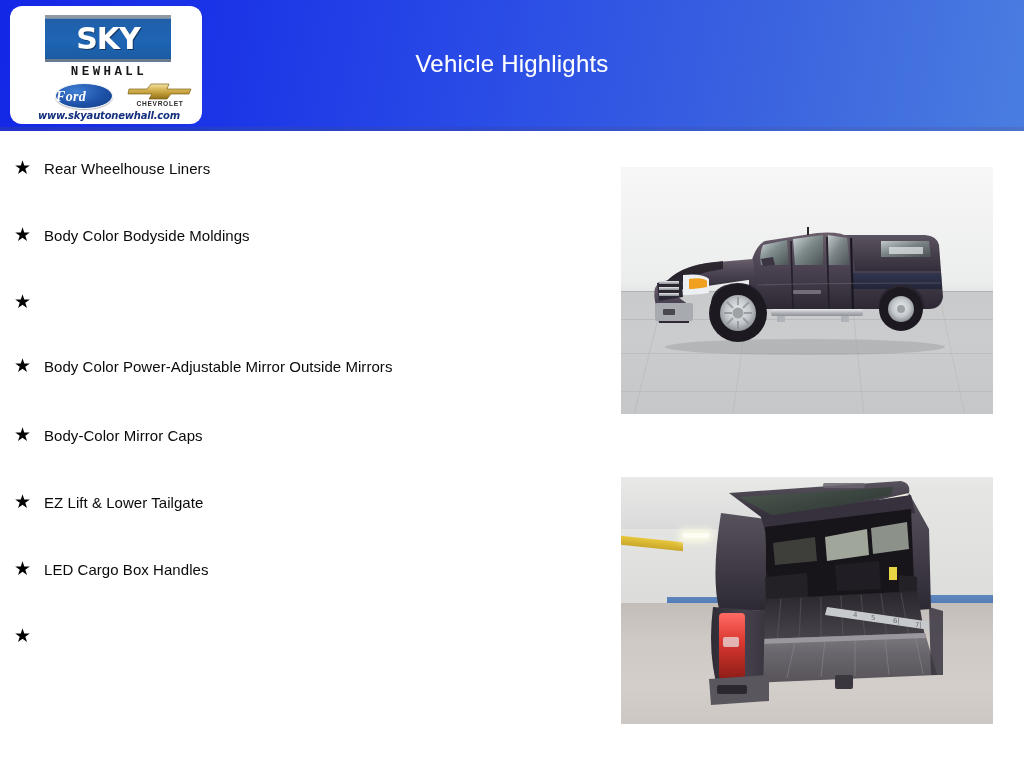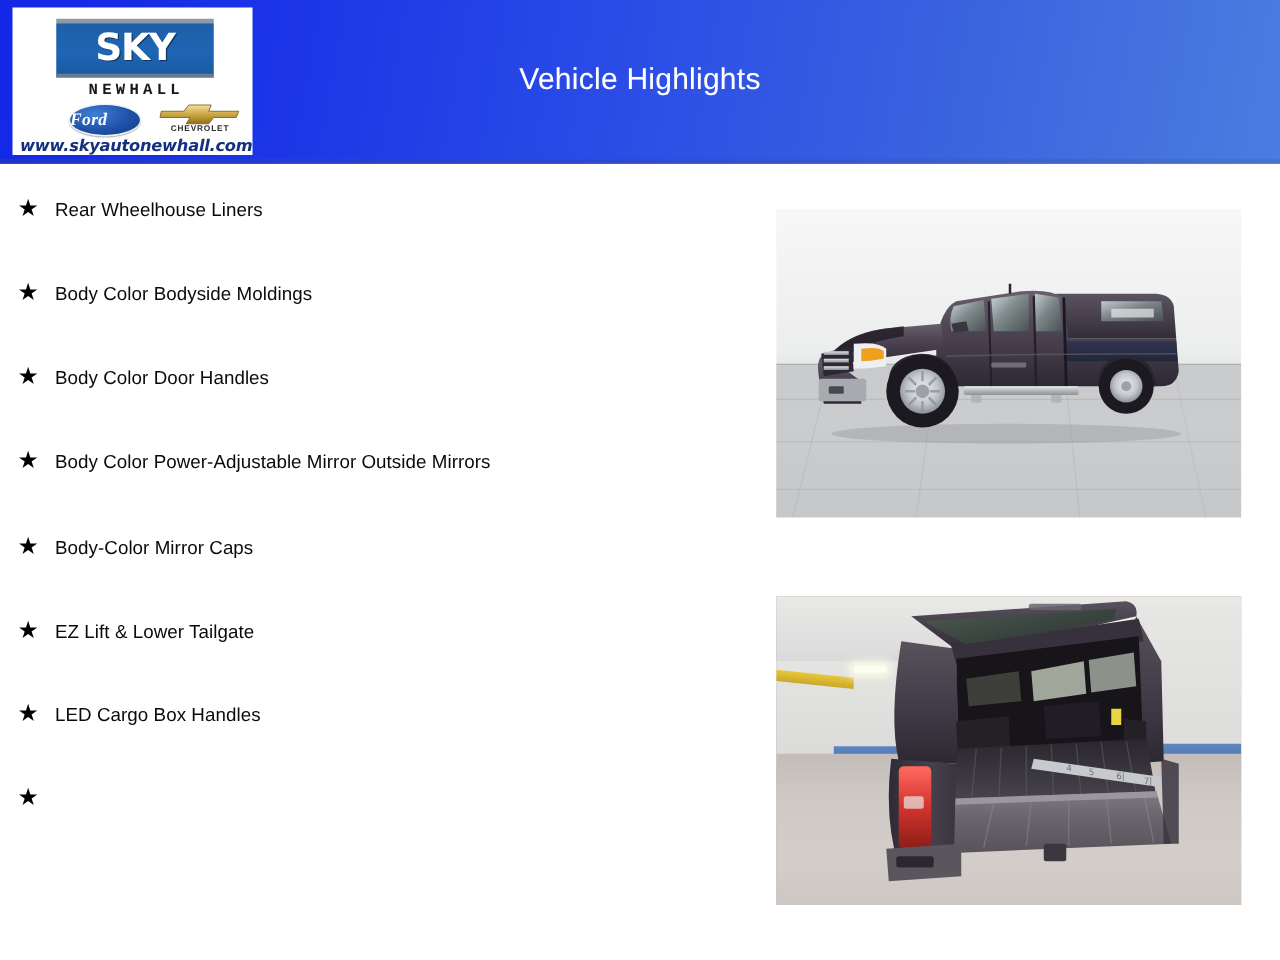--- a/index.html
+++ b/index.html
@@ -23,21 +23,21 @@
   #header-title {
     position:absolute; left:0; top:50px; width:1024px;
     text-align:center; color:#ffffff;
     font-size:24px; letter-spacing:.2px;
     text-shadow:0 0 1px rgba(255,255,255,.25);
   }
 
   
   #logo-box {
     position:absolute; left:10px; top:6px; width:192px; height:118px;
-    background:#ffffff; overflow:hidden;
+    background:#ffffff; overflow:hidden;border-radius:12px;
   }
   #logo-inner { position:absolute; inset:3px; background:#fff; }
 
   .sky-plate {
     position:absolute; left:32px; top:6px; width:126px; height:47px;
     background:linear-gradient(180deg,#8e9aa6 0%,#8e9aa6 7%,#1f5fa8 9%,#1e65b4 55%,#1a5aa0 100%);
     box-shadow:inset 0 -3px 0 rgba(120,130,140,.85);
   }
   .sky-word {
     position:absolute; left:0; top:6px; width:126px; height:36px;
@@ -75,21 +75,21 @@
   }
   .chevy-word {
     position:absolute; left:0; top:19px; width:70px;
     text-align:center; font-size:6.6px; font-weight:bold;
     letter-spacing:.7px; color:#2b2b2b;
   }
   .logo-url {
     position:absolute; left:0; top:101px; width:192px;
     text-align:center; color:#14307e;
     font-family:"DejaVu Sans", sans-serif;
-    font-style:italic; font-weight:bold; font-size:13px;
+    font-style:italic; font-weight:bold; font-size:10px;
     letter-spacing:-.2px;
   }
 
   
   #feature-list {
     position:absolute; left:14px; top:152px; width:592px;
   }
   .feature-item {
     display:flex; align-items:flex-start;
     margin-bottom:33px;
@@ -204,21 +204,20 @@
     <div class="feature-item">
       <span class="bullet-star">★</span>
       <span class="feature-label">Rear Wheelhouse Liners</span>
     </div>
     <div class="feature-item">
       <span class="bullet-star">★</span>
       <span class="feature-label">Body Color Bodyside Moldings</span>
     </div>
     <div class="feature-item">
       <span class="bullet-star">★</span>
-      <span class="feature-label">Body Color Door Handles</span>
     </div>
     <div class="feature-item wrapped">
       <span class="bullet-star">★</span>
       <span class="feature-label">Body Color Power-Adjustable Mirror Outside Mirrors</span>
     </div>
     <div class="feature-item">
       <span class="bullet-star">★</span>
       <span class="feature-label">Body-Color Mirror Caps</span>
     </div>
     <div class="feature-item">

